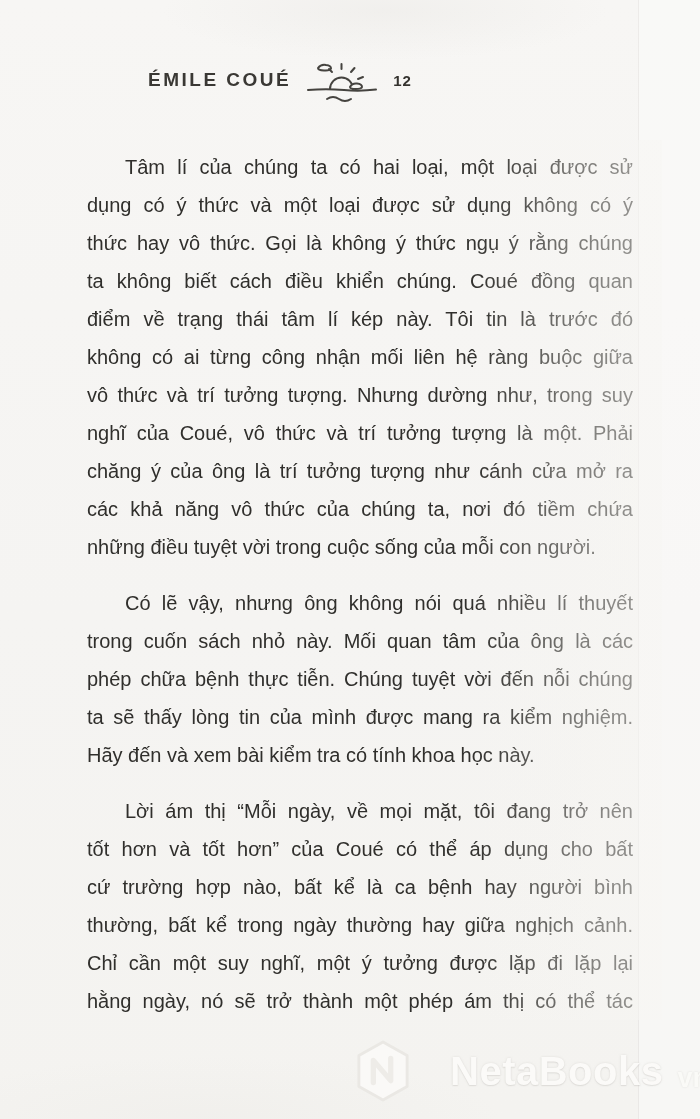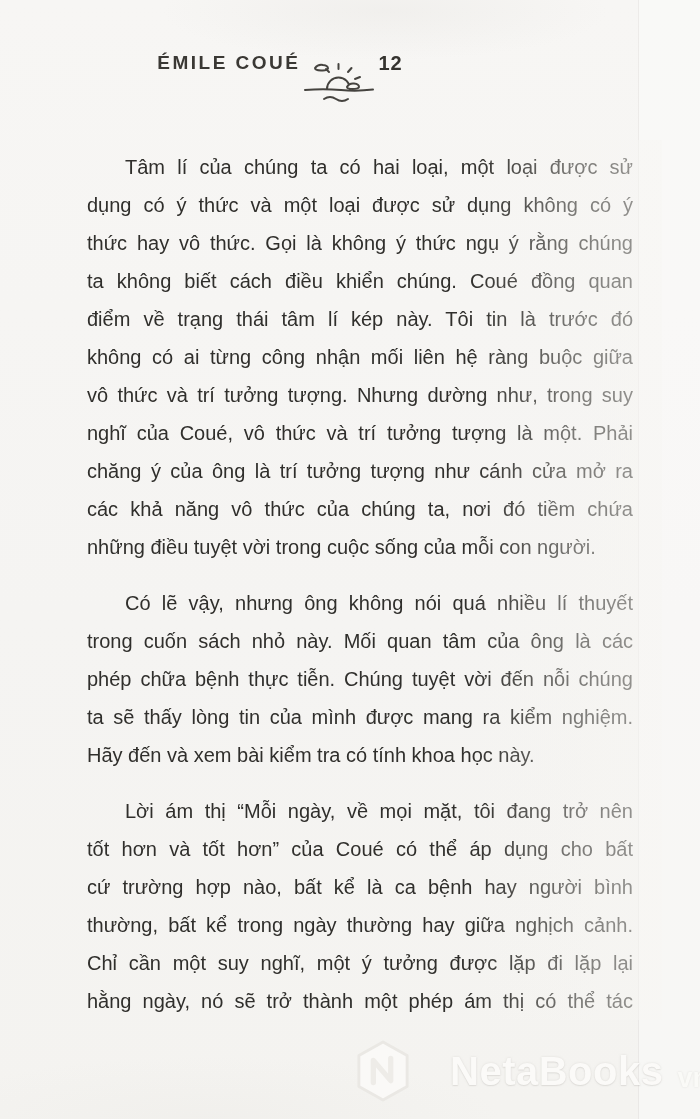--- a/index.html
+++ b/index.html
@@ -18,29 +18,29 @@
   .outer-margin {
     position:absolute; top:0; bottom:0; right:0; width:61px;
     background:rgba(255,255,255,0.32);
   }
   .page-edge {
     position:absolute; top:0; bottom:0; right:61px; width:1px;
     background:rgba(110,106,99,0.07);
   }
   .header {
     position:absolute; top:52px; left:0; width:560px; height:56px;
-    display:flex; justify-content:center; align-items:flex-start; 
+    display:flex; justify-content:center; align-items:center; gap:12px;
   }
   .header-title {
     font-size:19px; font-weight:700; letter-spacing:2.5px;
     color:#3a3834;
   }
   .sun-icon { width:78px; height:52px; margin-top:4px; }
   .page-number {
-    font-size:20px; font-weight:700; color:#35332f; letter-spacing:1px;
+    font-size:15px; font-weight:700; color:#35332f; letter-spacing:1px;
   }
   .text-block {
     position:absolute; left:87px; top:148px; width:546px;
     font-size:20px; line-height:38px; color:#302f2c;
   }
   .para { margin:0 0 18px 0; }
   .line { text-align:justify; text-align-last:left; white-space:normal; }
   .line.jl { text-align-last:justify; }
   .line.indent { text-indent:38px; }
   .scan-fade {

